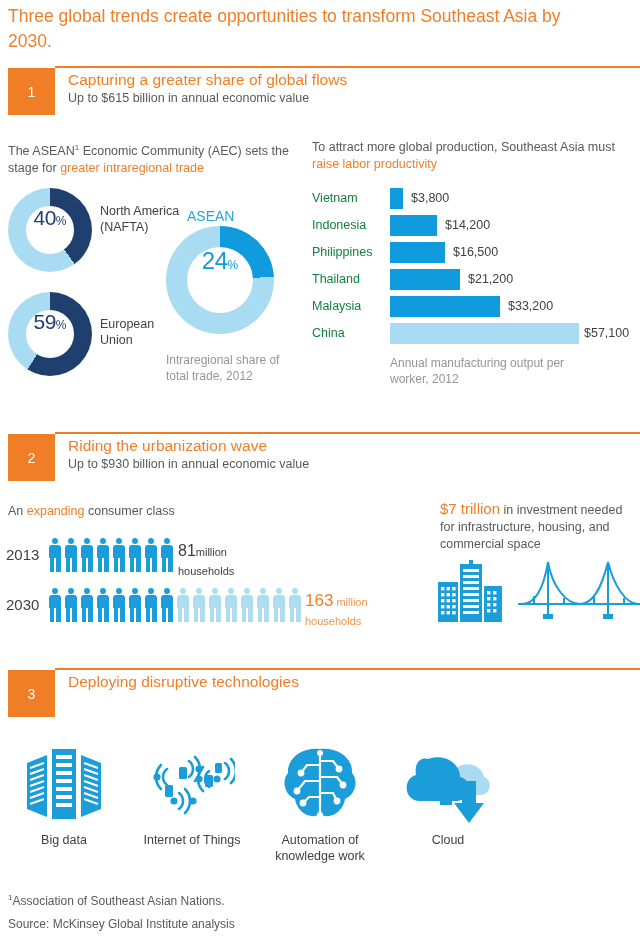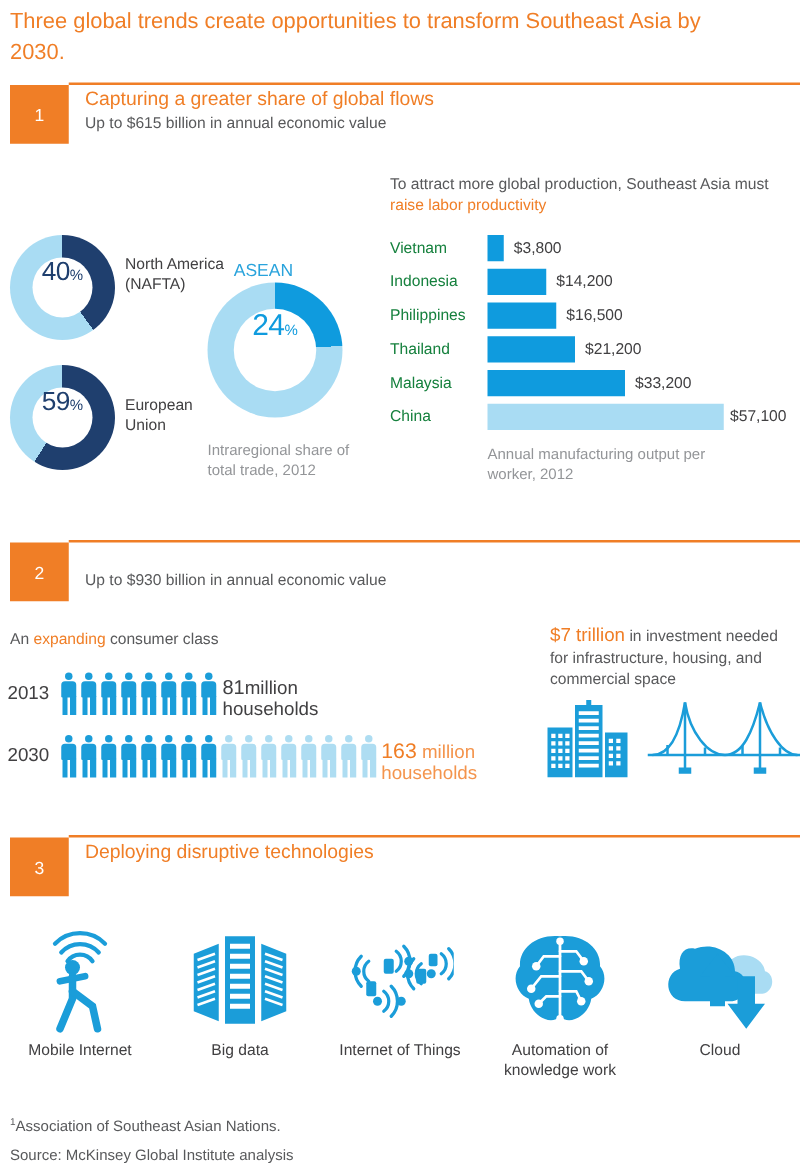--- a/index.html
+++ b/index.html
@@ -62,21 +62,21 @@
   .people { position:absolute; left:48px; top:0; display:flex; gap:2px; }
   .person { width:14px; height:34px; position:relative; }
   .person .head { position:absolute; left:4px; top:0; width:6px; height:6px; border-radius:50%; }
   .person .body { position:absolute; left:1px; top:7px; width:12px; height:13px; border-radius:3px 3px 1px 1px; }
   .person .lleg { position:absolute; left:1.5px; top:19px; width:4.5px; height:15px; }
   .person .rleg { position:absolute; left:8px; top:19px; width:4.5px; height:15px; }
   .p-dark .head,.p-dark .body,.p-dark .lleg,.p-dark .rleg { background:#1B9DD9; }
   .p-light .head,.p-light .body,.p-light .lleg,.p-light .rleg { background:#AEDDF2; }
 
   .hh { position:absolute; font-size:15px; line-height:17px; color:#414042; }
-  .hh .unit { font-size:15px; }
+  .hh .unit { font-size:11px; }
   .hh.orange { color:#F4944C; }
   .hh.orange .big { color:#F07E26; }
 
   
   .tech { position:absolute; top:740px; left:0; width:640px; display:flex; }
   .tech-item { width:128px; display:flex; flex-direction:column; align-items:center; }
   .tech-ico { height:88px; display:flex; align-items:center; justify-content:center; }
   .tech-lab { font-size:12.5px; line-height:16px; color:#414042; text-align:center; margin-top:4px; }
 
   
@@ -90,20 +90,23 @@
 
   <div class="headline">Three global trends create opportunities to transform Southeast Asia by 2030.</div>
 
   <div class="section-head" style="top:66px;">
     <div class="sec-rule"></div>
     <div class="sec-num">1</div>
     <div class="sec-title">Capturing a greater share of global flows</div>
     <div class="sec-sub">Up to $615 billion in annual economic value</div>
   </div>
 
+  <div class="lead" style="position:absolute;left:8px;top:139px;width:285px;">
+    <span>The ASEAN</span><span class="sup">1</span><span> Economic Community (AEC) sets the stage for </span><span class="or">greater intraregional trade</span>
+  </div>
 
   <div class="donut" style="left:8px;top:188px;width:84px;height:84px;
        background:conic-gradient(#1F3F6E 0turn 0.40turn, #A9DCF3 0.40turn 1turn);">
     <div class="hole" style="width:48px;height:48px;">
       <span class="dv navy">40</span>
         <span class="dp navy">%</span>
     </div>
   </div>
   <div class="donut-label" style="left:100px;top:203px;width:80px;">North America (NAFTA)</div>
 
@@ -158,20 +161,21 @@
   <div class="bar-row" style="top:323px;">
     <span class="bar-name">China</span>
     <div class="bar light" style="width:189px;"></div>
     <span class="bar-val" style="left:272px;">$57,100</span>
   </div>
   <div class="cap" style="position:absolute;left:390px;top:355px;width:190px;">Annual manufacturing output per worker, 2012</div>
 
   <div class="section-head" style="top:432px;">
     <div class="sec-rule"></div>
     <div class="sec-num">2</div>
+    <div class="sec-title">Riding the urbanization wave</div>
     <div class="sec-sub">Up to $930 billion in annual economic value</div>
   </div>
 
   <div class="lead" style="position:absolute;left:8px;top:503px;">
     <span>An </span><span class="or">expanding</span><span> consumer class</span>
   </div>
 
   <div class="picto-row" style="top:538px;left:0;width:420px;">
     <span class="yr" style="top:8px;">2013</span>
     <div class="people" id="people-2013">
@@ -399,36 +403,20 @@
   </svg>
 
   <div class="section-head" style="top:668px;">
     <div class="sec-rule"></div>
     <div class="sec-num">3</div>
     <div class="sec-title">Deploying disruptive technologies</div>
   </div>
 
   <div class="tech">
 
-    <div class="tech-item">
-      <div class="tech-ico">
-        <svg width="60" height="86" viewBox="0 0 60 86">
-          <g stroke="#1B9DD9" fill="none" stroke-width="3.4" stroke-linecap="round">
-            <path d="M20 28 A 12 12 0 0 1 40 28"></path>
-            <path d="M15 21 A 20 20 0 0 1 45 21"></path>
-            <path d="M10 14 A 28 28 0 0 1 50 14"></path>
-          </g>
-          <circle cx="24" cy="33" r="6" fill="#1B9DD9"></circle>
-          <path d="M24 40 L24 58 L14 82" stroke="#1B9DD9" stroke-width="6" fill="none" stroke-linecap="round"></path>
-          <path d="M24 52 L40 64 L44 82" stroke="#1B9DD9" stroke-width="6" fill="none" stroke-linecap="round"></path>
-          <path d="M14 44 L34 40" stroke="#1B9DD9" stroke-width="5.5" fill="none" stroke-linecap="round"></path>
-        </svg>
-      </div>
-      <div class="tech-lab">Mobile Internet</div>
-    </div>
 
     <div class="tech-item">
       <div class="tech-ico">
         <svg width="78" height="86" viewBox="0 0 78 86">
           <path d="M2 22 L22 14 L22 76 L2 68 Z" fill="#1B9DD9"></path>
           <rect x="27" y="8" width="24" height="70" fill="#1B9DD9"></rect>
           <path d="M76 22 L56 14 L56 76 L76 68 Z" fill="#1B9DD9"></path>
           <g stroke="#ffffff" stroke-width="2">
             <line x1="5" y1="27" x2="19" y2="22"></line>
               <line x1="5" y1="33" x2="19" y2="28"></line>

